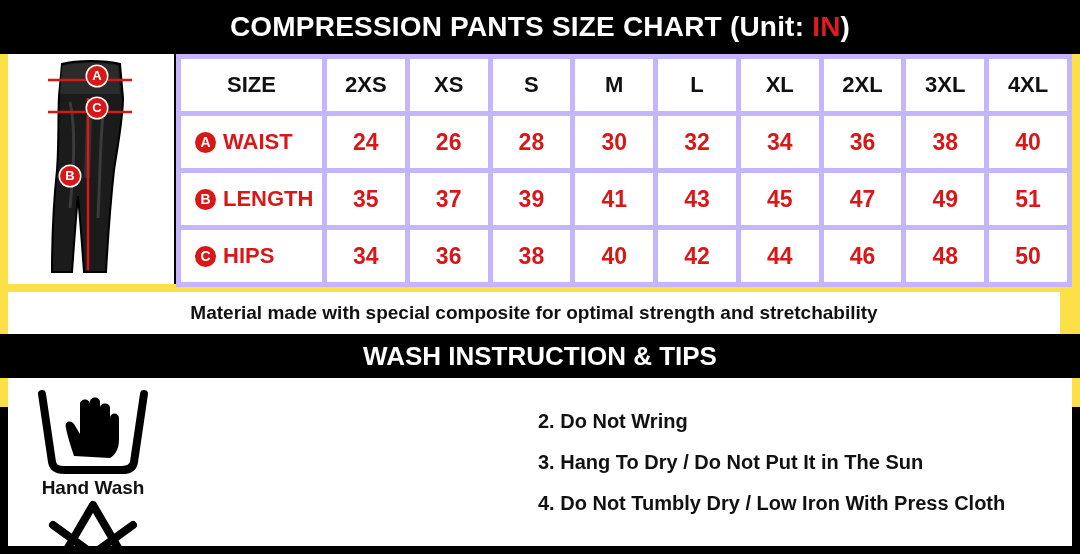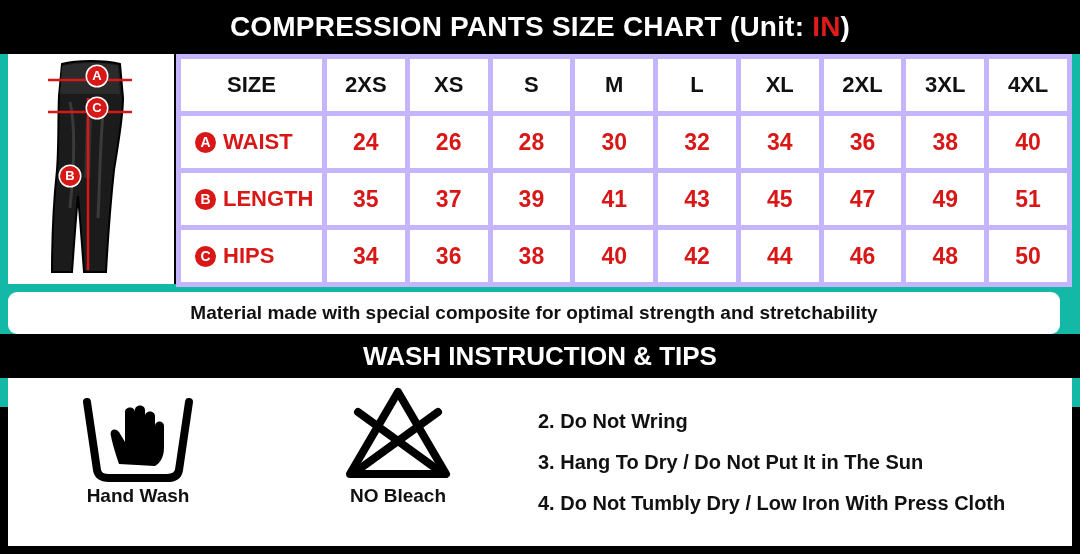--- a/index.html
+++ b/index.html
@@ -10,21 +10,21 @@
   body {
     width: 1080px;
     height: 554px;
     font-family: "Liberation Sans", sans-serif;
     overflow: hidden;
   }
   #page {
     position: relative;
     width: 1080px;
     height: 407px;
-    background: #14b8a6;
+    background: #fde047;
     box-sizing: border-box;
   }
 
   
   .title-bar {
     height: 54px;
     display: flex;
     align-items: center;
     justify-content: center;
     background: #000;
@@ -128,21 +128,20 @@
   #badgeB { left: 52px; top: 112px; }
 
   
   .material-bar {
     margin: 8px 20px 0 8px;
     height: 42px;
     background: #ffffff;
     display: flex;
     align-items: center;
     justify-content: center;
-    border-radius: 9px;
   }
   .material-text {
     color: #111;
     font-size: 19px;
     font-weight: bold;
   }
 
   
   .wash-head {
     height: 44px;
@@ -165,22 +164,22 @@
     display: flex;
     align-items: stretch;
     box-sizing: border-box;
   }
   .icons-col {
     width: 520px;
     min-width: 520px;
     display: flex;
     align-items: flex-start;
     justify-content: space-around;
-    padding-top: 8px;
-    box-sizing: border-box;
+    box-sizing: border-box;
+    flex-direction: column;
   }
   .icon-item {
     display: flex;
     flex-direction: column;
     align-items: center;
     justify-content: flex-start;
     width: 170px;
   }
   .icon-caption {
     margin-top: 4px;

